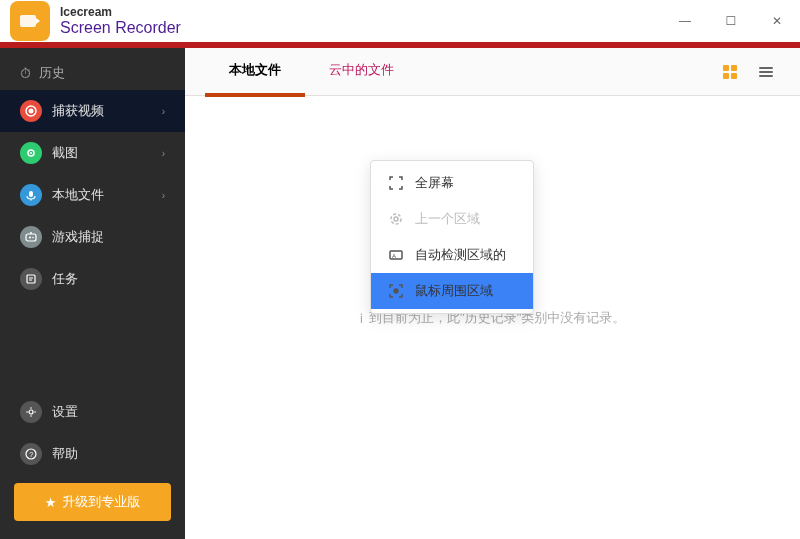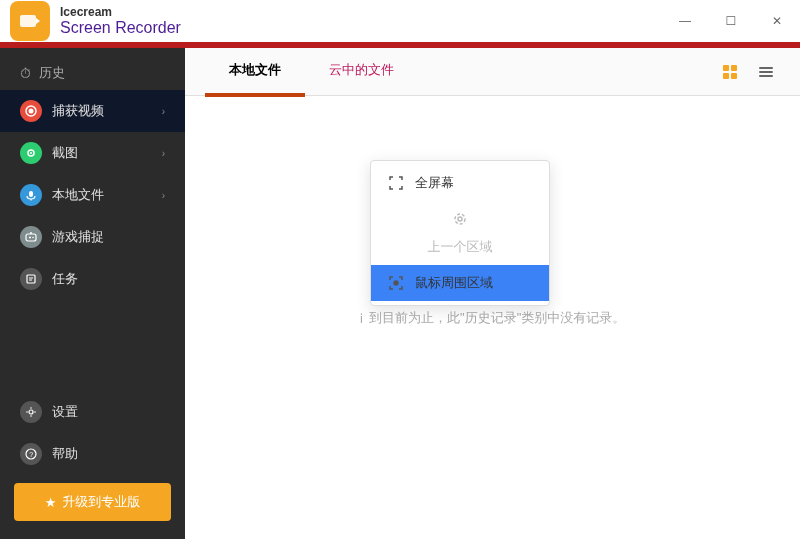--- a/index.html
+++ b/index.html
@@ -220,40 +220,39 @@
 
     
     .dropdown-menu {
       position: absolute;
       left: 185px;
       top: 112px;
       background: white;
       border: 1px solid #ddd;
       border-radius: 4px;
       box-shadow: 0 4px 16px rgba(0,0,0,0.12);
-      width: 180px;
+      width: 164px;
       z-index: 100;
       padding: 4px 0;
     }
     .menu-item {
       display: flex;
       align-items: center;
       padding: 9px 16px;
       cursor: pointer;
       font-size: 13px;
       color: #333;
       gap: 10px;
     }
     .menu-item.highlighted {
       background: #3b82f6;
     }
     .menu-item.disabled {
       color: #bbb;
       cursor: default;
-      flex-direction: column;
     }
     .menu-icon {
       width: 18px;
       height: 18px;
       display: flex;
       align-items: center;
       justify-content: center;
       flex-shrink: 0;
     }
   </style>
@@ -433,20 +432,29 @@
       <div class="menu-item disabled">
         <span class="menu-icon">
           <svg width="16" height="16" viewBox="0 0 16 16" fill="none" stroke="#bbb" stroke-width="1.5">
             <circle cx="8" cy="8" r="5" stroke-dasharray="3,2"></circle>
             <circle cx="8" cy="8" r="2"></circle>
           </svg>
         </span>
         <span>上一个区域</span>
       </div>
 
+      <div class="menu-item">
+        <span class="menu-icon">
+          <svg width="16" height="16" viewBox="0 0 16 16" fill="none" stroke="#555" stroke-width="1.5">
+            <rect x="2" y="4" width="12" height="8" rx="1"></rect>
+            <text x="4" y="11" font-size="6" fill="#555" stroke="none">A</text>
+          </svg>
+        </span>
+        <span>自动检测区域的</span>
+      </div>
 
       <div class="menu-item highlighted">
         <span class="menu-icon">
           <svg width="16" height="16" viewBox="0 0 16 16" fill="none" stroke="#555" stroke-width="1.5">
             <path d="M2 5V2H5"></path>
             <path d="M11 2H14V5"></path>
             <path d="M14 11V14H11"></path>
             <path d="M5 14H2V11"></path>
             <circle cx="8" cy="8" r="2" fill="#555"></circle>
           </svg>

